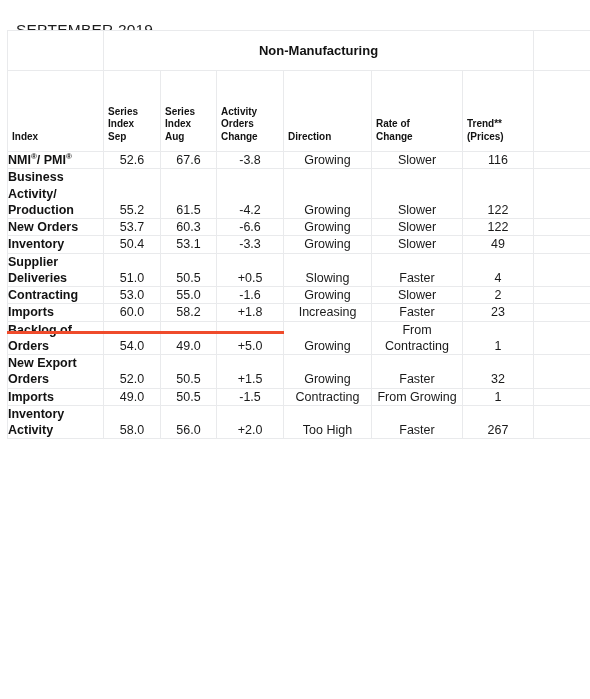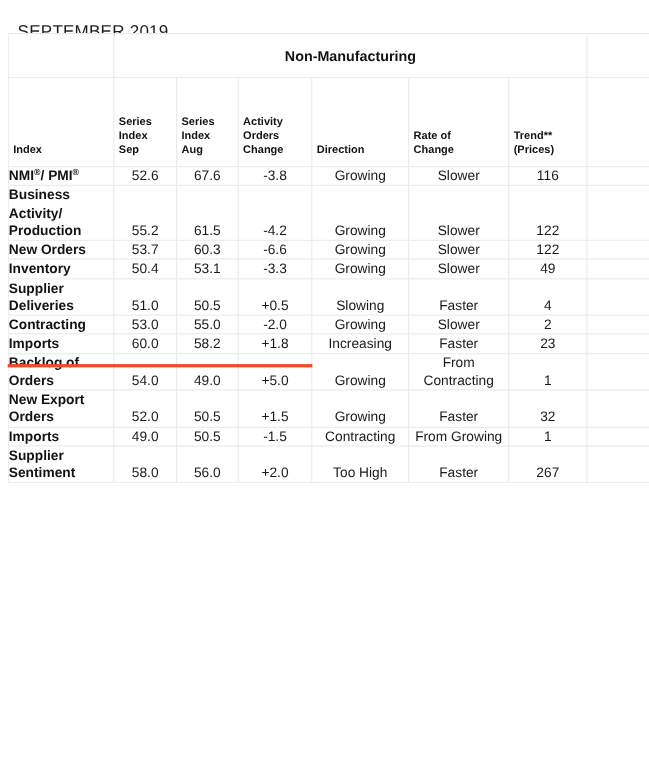--- a/index.html
+++ b/index.html
@@ -234,21 +234,21 @@
           <td class="num">+0.5</td>
           <td class="txt">Slowing</td>
           <td class="txt">Faster</td>
           <td class="num">4</td>
           <td class="num">51.1</td>
         </tr>
         <tr>
           <td class="idx">Contracting</td>
           <td class="num">53.0</td>
           <td class="num">55.0</td>
-          <td class="num">-2.0</td>
+          <td class="num">-1.6</td>
           <td class="txt">Growing</td>
           <td class="txt">Slower</td>
           <td class="num">2</td>
           <td class="num">46.9</td>
         </tr>
         <tr>
           <td class="idx">Imports</td>
           <td class="num">60.0</td>
           <td class="num">58.2</td>
           <td class="num">+1.8</td>
@@ -281,21 +281,21 @@
           <td class="idx">Imports</td>
           <td class="num">49.0</td>
           <td class="num">50.5</td>
           <td class="num">-1.5</td>
           <td class="txt">Contracting</td>
           <td class="txt">From Growing</td>
           <td class="num">1</td>
           <td class="num">48.1</td>
         </tr>
         <tr>
-          <td class="idx">Supplier Sentiment</td>
+          <td class="idx">Inventory Activity</td>
           <td class="num">58.0</td>
           <td class="num">56.0</td>
           <td class="num">+2.0</td>
           <td class="txt">Too High</td>
           <td class="txt">Faster</td>
           <td class="num">267</td>
           <td class="num">N/A</td>
         </tr>
       </tbody>
   </table>

